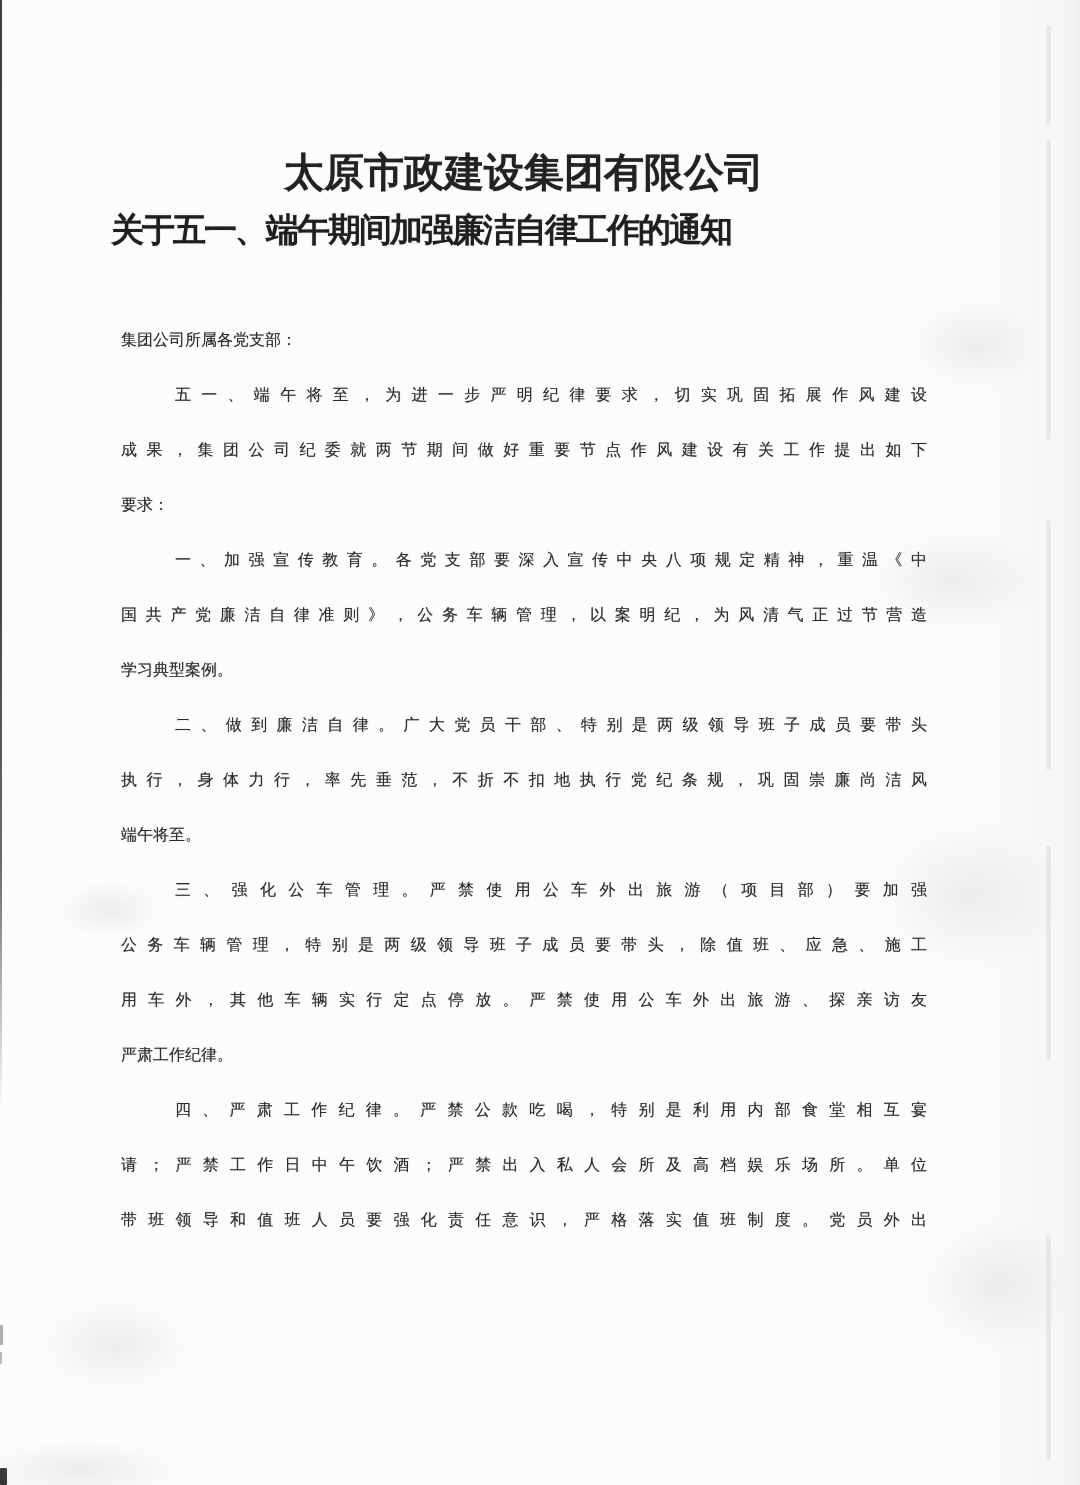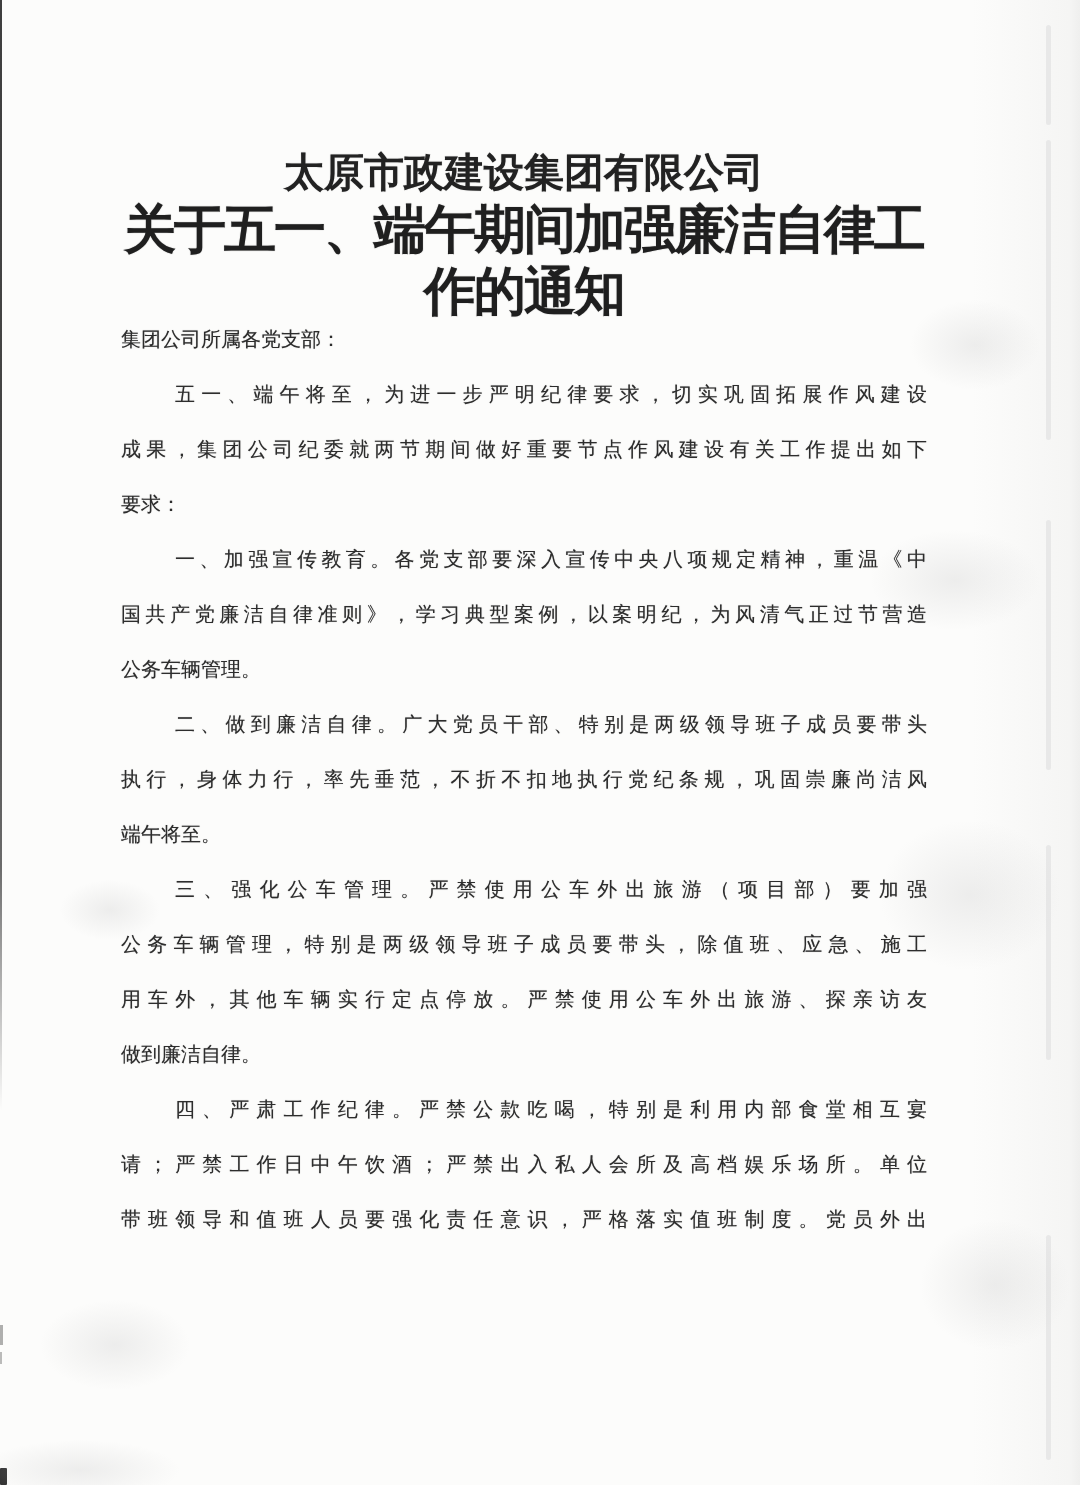--- a/index.html
+++ b/index.html
@@ -19,35 +19,35 @@
   
   .title1 {
     position: absolute; top: 147px; left: 121px; width: 806px;
     margin: 0; text-align: center;
     font-size: 40px; font-weight: bold; line-height: 52px;
     letter-spacing: 0px; color: #222;
     text-shadow: 0 0 1px rgba(40,40,40,0.45);
   }
   .title2 {
     position: absolute; top: 199px; left: 111px; width: 826px;
-    margin: 0; text-align: center;
-    font-size: 52px; font-weight: bold; line-height: 62px;
+    margin: 0; text-align: left;
+    font-size: 33px; font-weight: bold; line-height: 62px;
     letter-spacing: -2px; color: #1f1f1f;
     text-shadow: 0 0 1px rgba(30,30,30,0.5);
   }
 
   
   .bodytext {
     position: absolute; top: 312px; left: 121px; width: 806px;
     color: #2d2d2d;
     text-shadow: 0 0 0.8px rgba(55,55,55,0.5);
   }
   .ln {
     height: 55px; line-height: 55px;
-    font-size: 20px;
+    font-size: 16px;
     text-align: justify;
   }
   .ln.fill { text-align-last: justify; }
   .ln.ind  { text-indent: 54px; }
 
   
   .art { position: absolute; pointer-events: none; }
   .edge-left {
     left: 0; top: 0; width: 2px; height: 1110px;
     background: linear-gradient(to bottom, #3f3f3f 0%, #474747 55%, #6b6b6b 78%, rgba(100,100,100,0) 100%);
@@ -97,30 +97,30 @@
 
   <div class="bodytext">
 
     <div class="ln">集团公司所属各党支部：</div>
 
     <div class="ln fill ind">五一、端午将至，为进一步严明纪律要求，切实巩固拓展作风建设</div>
     <div class="ln fill">成果，集团公司纪委就两节期间做好重要节点作风建设有关工作提出如下</div>
     <div class="ln">要求：</div>
 
     <div class="ln fill ind">一、加强宣传教育。各党支部要深入宣传中央八项规定精神，重温《中</div>
-    <div class="ln fill">国共产党廉洁自律准则》，学习典型案例，以案明纪，为风清气正过节营造</div>
-    <div class="ln">公务车辆管理。</div>
+    <div class="ln fill">国共产党廉洁自律准则》，公务车辆管理，以案明纪，为风清气正过节营造</div>
+    <div class="ln">学习典型案例。</div>
 
     <div class="ln fill ind">二、做到廉洁自律。广大党员干部、特别是两级领导班子成员要带头</div>
     <div class="ln fill">执行，身体力行，率先垂范，不折不扣地执行党纪条规，巩固崇廉尚洁风</div>
     <div class="ln">端午将至。</div>
 
     <div class="ln fill ind">三、强化公车管理。严禁使用公车外出旅游（项目部）要加强</div>
     <div class="ln fill">公务车辆管理，特别是两级领导班子成员要带头，除值班、应急、施工</div>
     <div class="ln fill">用车外，其他车辆实行定点停放。严禁使用公车外出旅游、探亲访友</div>
-    <div class="ln">做到廉洁自律。</div>
+    <div class="ln">严肃工作纪律。</div>
 
     <div class="ln fill ind">四、严肃工作纪律。严禁公款吃喝，特别是利用内部食堂相互宴</div>
     <div class="ln fill">请；严禁工作日中午饮酒；严禁出入私人会所及高档娱乐场所。单位</div>
     <div class="ln fill">带班领导和值班人员要强化责任意识，严格落实值班制度。党员外出</div>
 
   </div>
 </div>
 
 </body></html>

